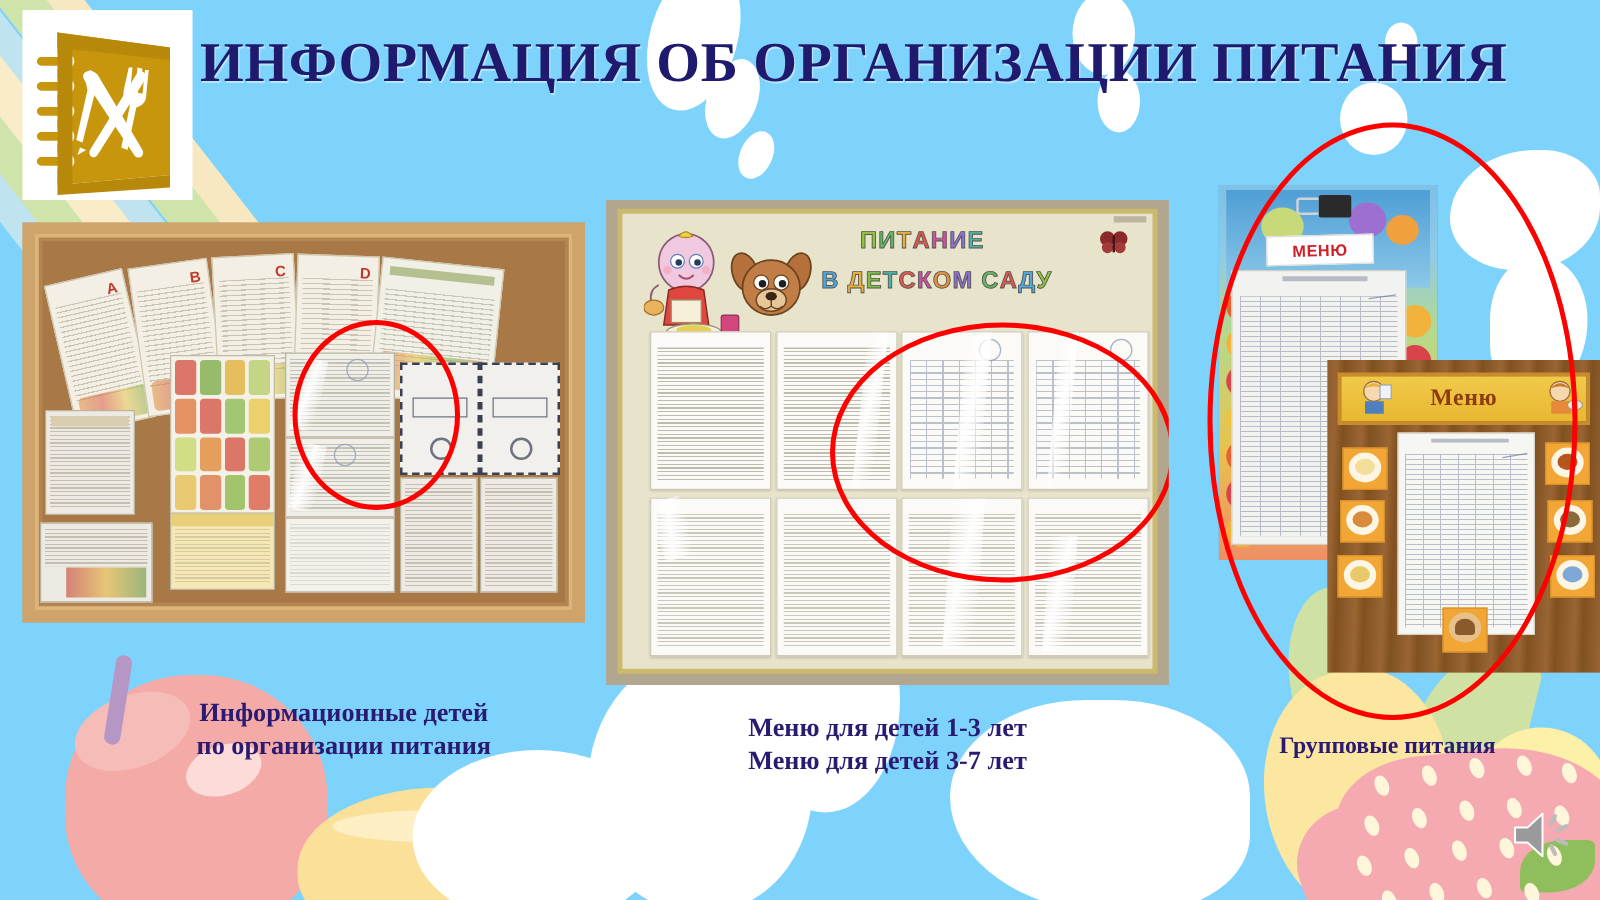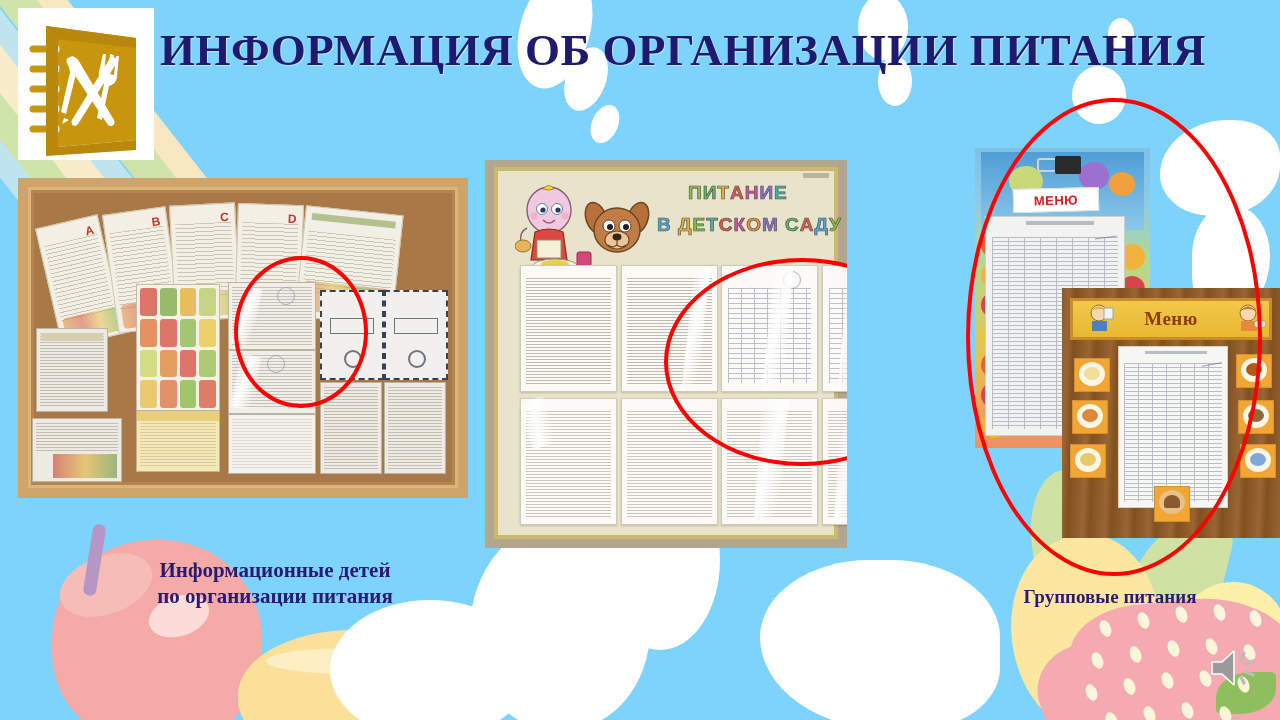--- a/index.html
+++ b/index.html
@@ -105,21 +105,21 @@
     background:repeating-linear-gradient(to bottom,#9a937f 0,#9a937f 1px,transparent 1px,transparent 3px);opacity:.5;}
   .stamp{position:absolute;width:16px;height:16px;border:1.5px solid #8e9bb5;border-radius:50%;opacity:.75;}
 
   .foodchart{position:absolute;background:#f4f1e7;border:1px solid #c4bba6;}
   .fcgrid{position:absolute;inset:3px;display:grid;grid-template-columns:repeat(4,1fr);gap:3px;}
   .fcc{border-radius:3px;opacity:.8;}
 
   .redellipse{position:absolute;border:4px solid #fd0000;border-radius:50%;}
 
   
-  .p2{left:485px;top:160px;width:362px;height:388px;background:#b1a48e;}
+  .p2{left:485px;top:160px;width:450px;height:388px;background:#b1a48e;}
   .p2 .b2out{position:absolute;inset:0;background:#b3a68f;}
   .p2 .b2frame{position:absolute;left:9px;top:7px;right:9px;bottom:9px;background:#cbb96d;}
   .p2 .b2in{position:absolute;left:4px;top:4px;right:4px;bottom:4px;background:#e8e3cb;}
   .stand-title{position:absolute;font-family:"Liberation Sans",sans-serif;font-weight:bold;
     font-size:19px;letter-spacing:1px;white-space:nowrap;}
   .stand-title span{display:inline-block;-webkit-text-stroke:.7px #555;}
   .p2doc{position:absolute;background:#fbfaf6;border:1px solid #cfc9b6;box-shadow:0 1px 2px rgba(0,0,0,.18);}
   .p2doc .ll{position:absolute;left:5px;top:12px;right:5px;bottom:6px;
     background:repeating-linear-gradient(to bottom,#8e8874 0,#8e8874 1px,transparent 1px,transparent 3px);opacity:.55;}
   .p2doc .tbl{position:absolute;left:6px;top:22px;right:6px;bottom:8px;
@@ -559,20 +559,24 @@
       <div class="food" style="background:#8a5a2a;border-radius:50% 50% 20% 20%;"></div>
     </div>
   </div>
 
   <div class="redellipse ov3"></div>
 
   <div class="cap cap1">
     <div>Информационные детей</div>
     <div>по организации питания</div>
   </div>
+  <div class="cap cap2">
+    <div>Меню для детей 1-3 лет</div>
+    <div>Меню для детей 3-7 лет</div>
+  </div>
   <div class="cap cap3">
     <div>Групповые питания</div>
   </div>
 
   <svg class="speaker" viewBox="0 0 52 46">
     <path d="M4 17 L14 17 L26 6 L26 40 L14 29 L4 29 Z" fill="#9a9a9a" stroke="#ffffff" stroke-width="1.6" stroke-linejoin="round"></path>
     <g stroke="#bcbcbc" stroke-width="3.4" stroke-linecap="round">
       <line x1="33" y1="14" x2="36" y2="8"></line>
       <line x1="38" y1="19" x2="45" y2="16"></line>
       <line x1="38" y1="27" x2="45" y2="30"></line>

